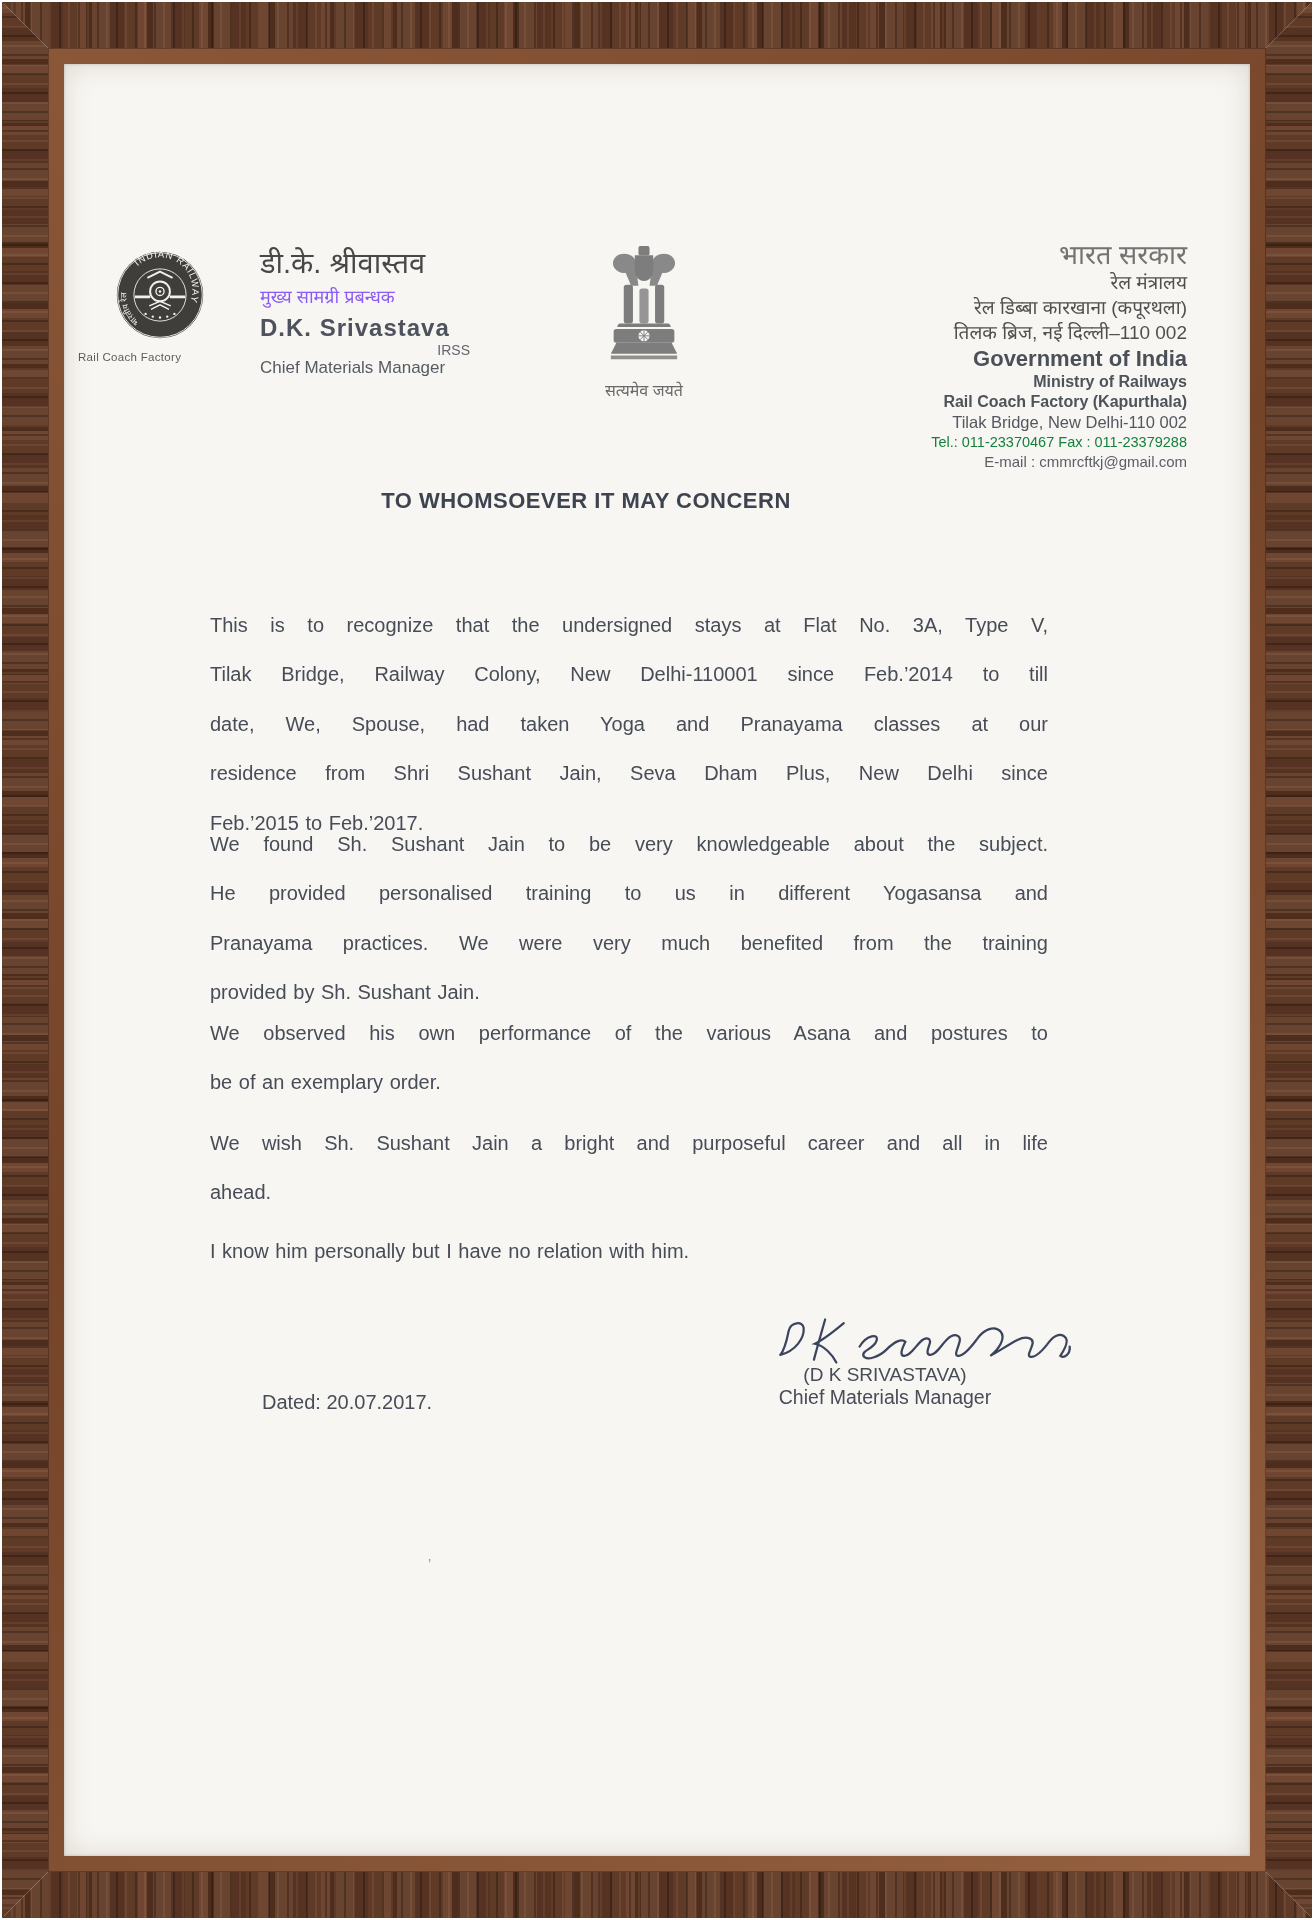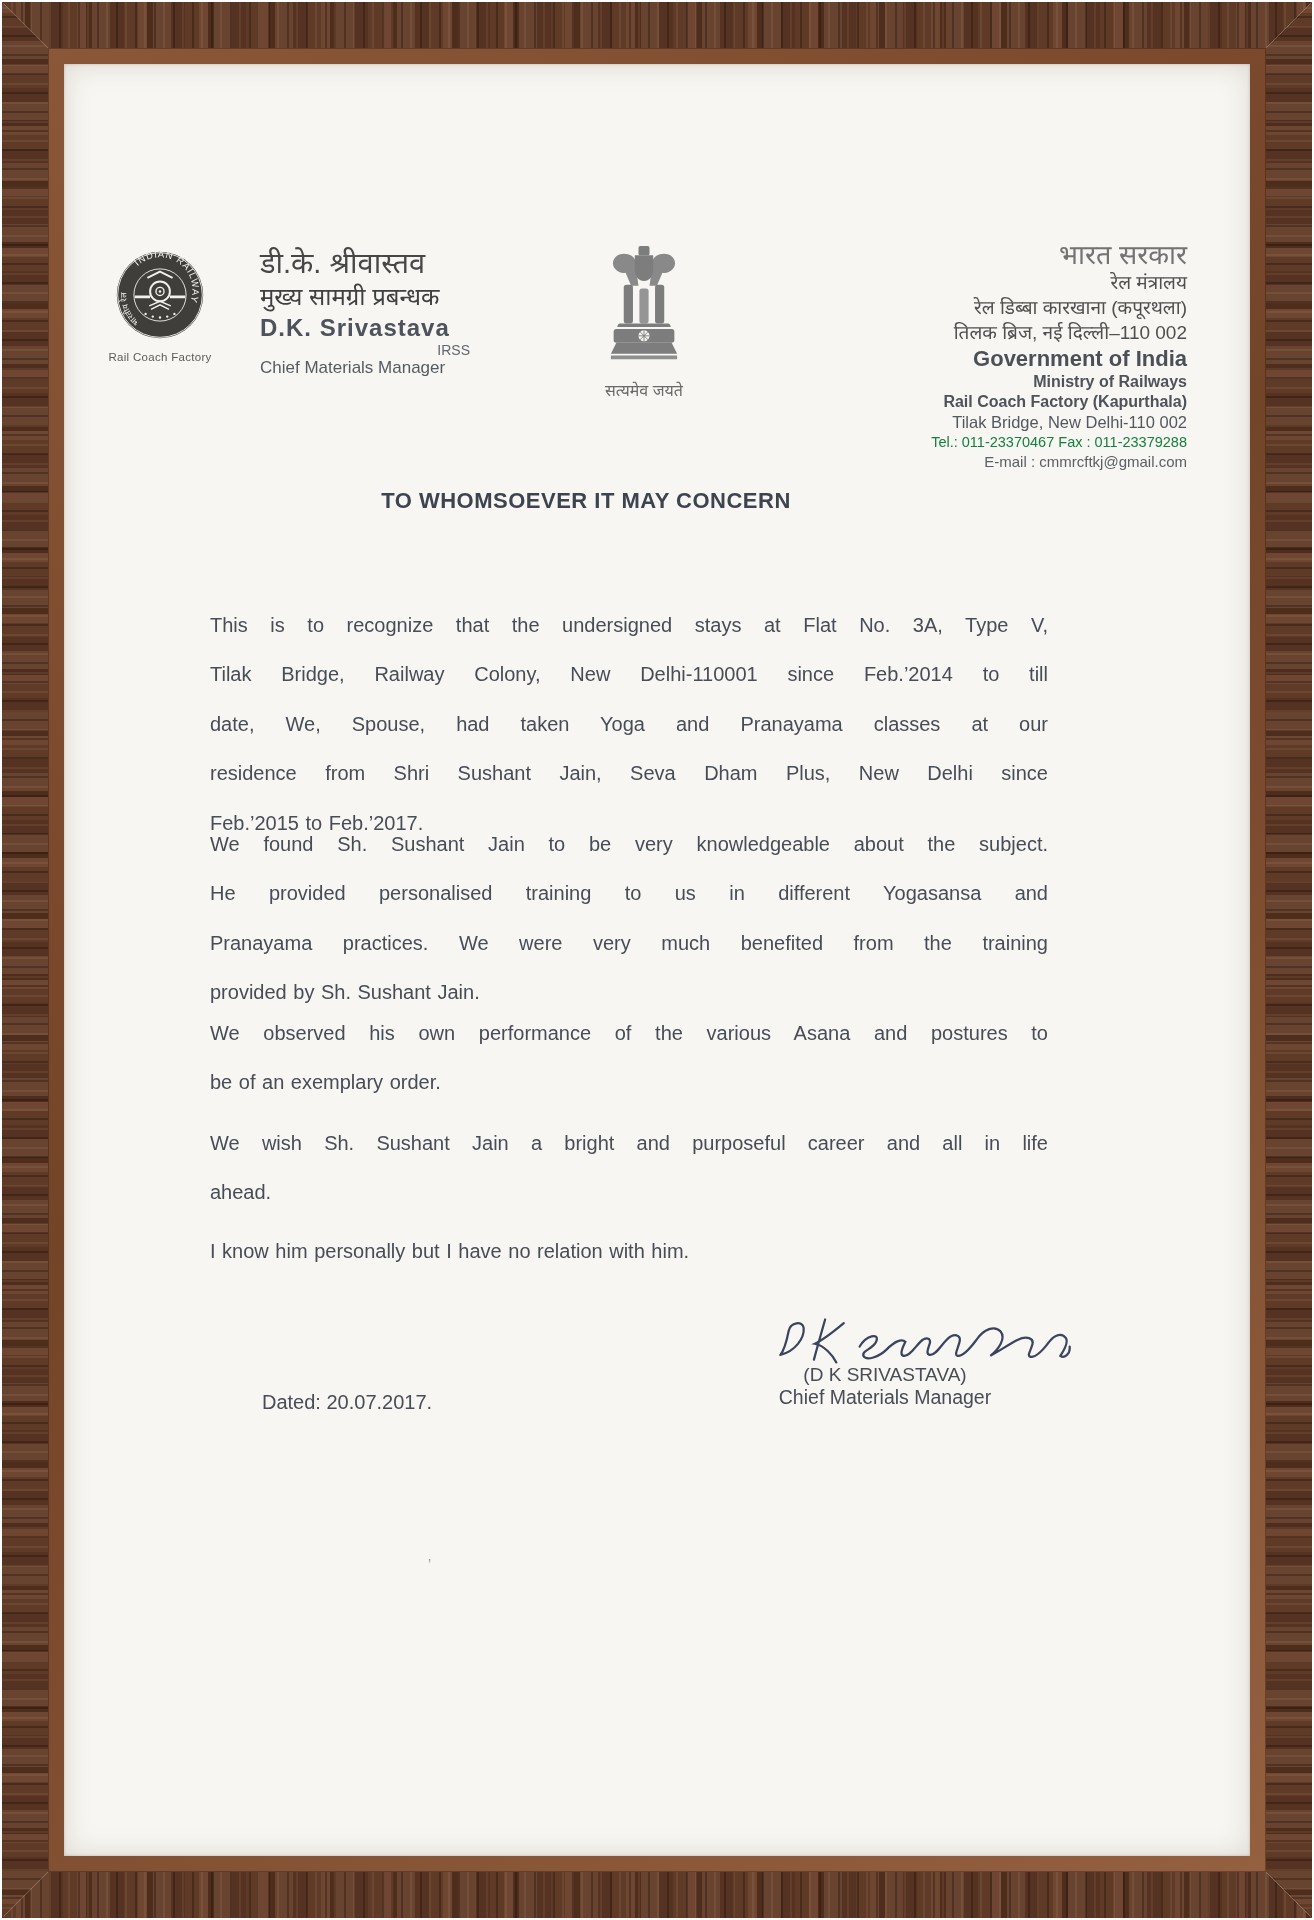--- a/index.html
+++ b/index.html
@@ -18,24 +18,24 @@
   .strip.bottom{left:2px;right:2px;bottom:2px;height:46px;clip-path:polygon(46px 0,calc(100% - 46px) 0,100% 100%,0 100%);}
   .strip.left{top:2px;bottom:2px;left:2px;width:46px;clip-path:polygon(0 0,100% 46px,100% calc(100% - 46px),0 100%);}
   .strip.right{top:2px;bottom:2px;right:2px;width:46px;clip-path:polygon(0 46px,100% 0,100% 100%,0 calc(100% - 46px));}
   .bevel{position:absolute;inset:48px;background:linear-gradient(145deg,#8a5738 0%,#744429 45%,#946040 100%);
          box-shadow:inset 0 0 0 1px rgba(35,18,10,.35);}
   .paper{position:absolute;inset:64px;background:#f7f6f2;
          box-shadow:inset 0 0 28px rgba(80,50,30,.15), inset 0 0 3px rgba(60,40,25,.25);}
   
   .abs{position:absolute;}
   .rcf-logo{left:51px;top:186px;width:90px;height:90px;}
-  .logo-caption{left:14px;top:287px;width:164px;text-align:center;font-size:11.5px;color:#5c5c5c;letter-spacing:.3px;}
+  .logo-caption{left:14px;top:287px;width:164px;text-align:left;font-size:11.5px;color:#5c5c5c;letter-spacing:.3px;}
   .officer{left:196px;top:182px;width:210px;color:#4c4c4c;}
   .officer .h-name{font-size:29px;line-height:34px;color:#474747;}
-  .officer .h-desig{font-size:24px;line-height:22px;margin-top:6px;color:#404040;}
+  .officer .h-desig{font-size:18px;line-height:22px;margin-top:6px;color:#8b5cf6;}
   .officer .e-name{font-size:24px;font-weight:bold;letter-spacing:1px;margin-top:6px;color:#4d525c;}
   .officer .cadre{font-size:14px;text-align:right;color:#62666e;margin-top:0px;}
   .officer .e-desig{font-size:17px;color:#565b63;margin-top:0px;}
   .emblem-wrap{left:528px;top:180px;width:104px;text-align:center;}
   .emblem-wrap .motto{font-size:16px;color:#6a6a6a;margin-top:9px;}
   .govt{right:63px;top:176px;text-align:right;color:#4f4f4f;}
   .govt .g1{font-size:27px;line-height:30px;color:#737373;}
   .govt .g2{font-size:19px;line-height:25px;}
   .govt .g3{font-size:19px;line-height:25px;}
   .govt .g4{font-size:19px;line-height:25px;}

